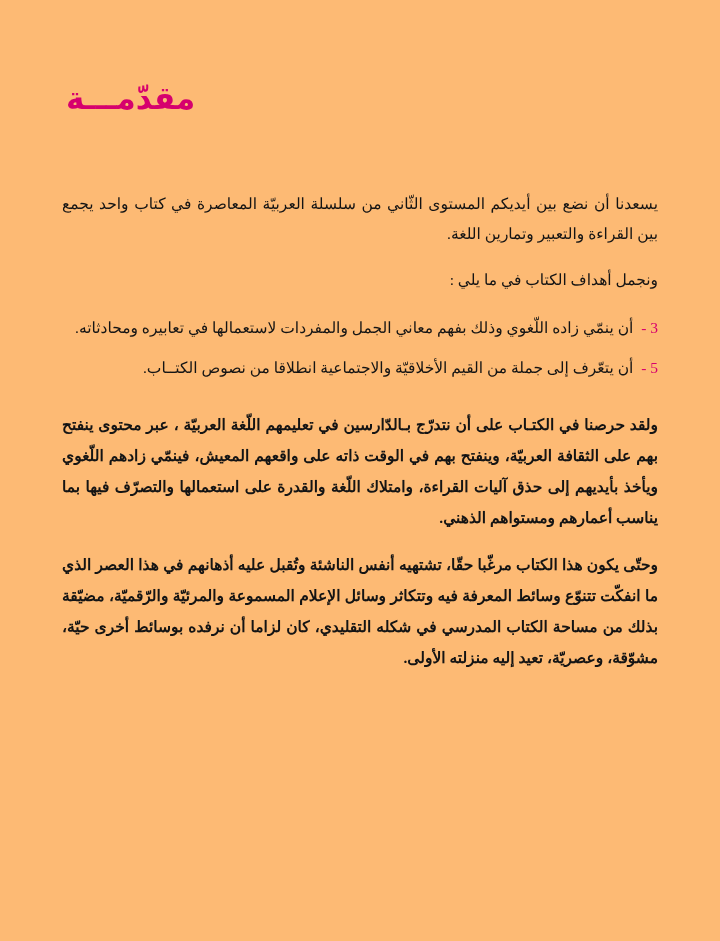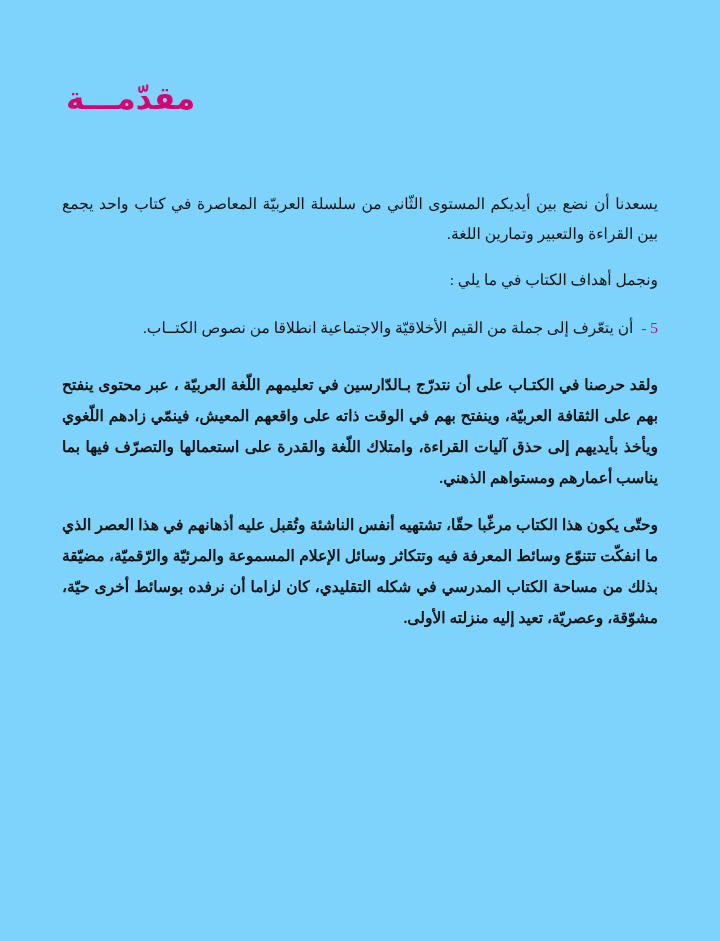--- a/index.html
+++ b/index.html
@@ -14,21 +14,21 @@
     color: #1a1a1a;
     position: relative;
     overflow: hidden;
   }
   .page {
     width: 720px;
     height: 941px;
     box-sizing: border-box;
     padding: 80px 62px 40px 62px;
     position: relative;
-    background: #7dd3fc;
+    background: #fdba74;
   }
   .title-block {
     text-align: left;
     direction: rtl;
     margin: 0 0 72px 0;
     padding-left: 4px;
   }
   .doc-title {
     display: inline-block;
     font-family: "DejaVu Sans", "Liberation Sans", sans-serif;
@@ -97,20 +97,24 @@
 
   <div class="title-block">
     <span class="doc-title">مقدّمـــة</span>
   </div>
 
   <p class="intro">يسعدنا أن نضع بين أيديكم المستوى الثّاني من سلسلة العربيّة المعاصرة في كتاب واحد يجمع بين القراءة والتعبير وتمارين اللغة.</p>
   <p class="intro last-line">ونجمل أهداف الكتاب في ما يلي :</p>
 
   <div class="goals">
     <div class="goal-item">
+      <span class="goal-num">3 -</span>
+      <span class="goal-text">أن ينمّي زاده اللّغوي وذلك بفهم معاني الجمل والمفردات لاستعمالها في تعابيره ومحادثاته.</span>
+    </div>
+    <div class="goal-item">
       <span class="goal-num">5 -</span>
       <span class="goal-text">أن يتعّرف إلى جملة من القيم الأخلاقيّة والاجتماعية انطلاقا من نصوص الكتــاب.</span>
     </div>
   </div>
 
   <p class="body-par p1">ولقد حرصنا في الكتـاب على أن نتدرّج بـالدّارسين في تعليمهم اللّغة العربيّة ، عبر محتوى ينفتح بهم على الثقافة العربيّة، وينفتح بهم في الوقت ذاته على واقعهم المعيش، فينمّي زادهم اللّغوي ويأخذ بأيديهم إلى حذق آليات القراءة، وامتلاك اللّغة والقدرة على استعمالها والتصرّف فيها بما يناسب أعمارهم ومستواهم الذهني.</p>
   <p class="body-par">وحتّى يكون هذا الكتاب مرغّبا حقّا، تشتهيه أنفس الناشئة وتُقبل عليه أذهانهم في هذا العصر الذي ما انفكّت تتنوّع وسائط المعرفة فيه وتتكاثر وسائل الإعلام المسموعة والمرئيّة والرّقميّة، مضيّقة بذلك من مساحة الكتاب المدرسي في شكله التقليدي، كان لزاما أن نرفده بوسائط أخرى حيّة، مشوّقة، وعصريّة، تعيد إليه منزلته الأولى.</p>
 
 </div>
 

